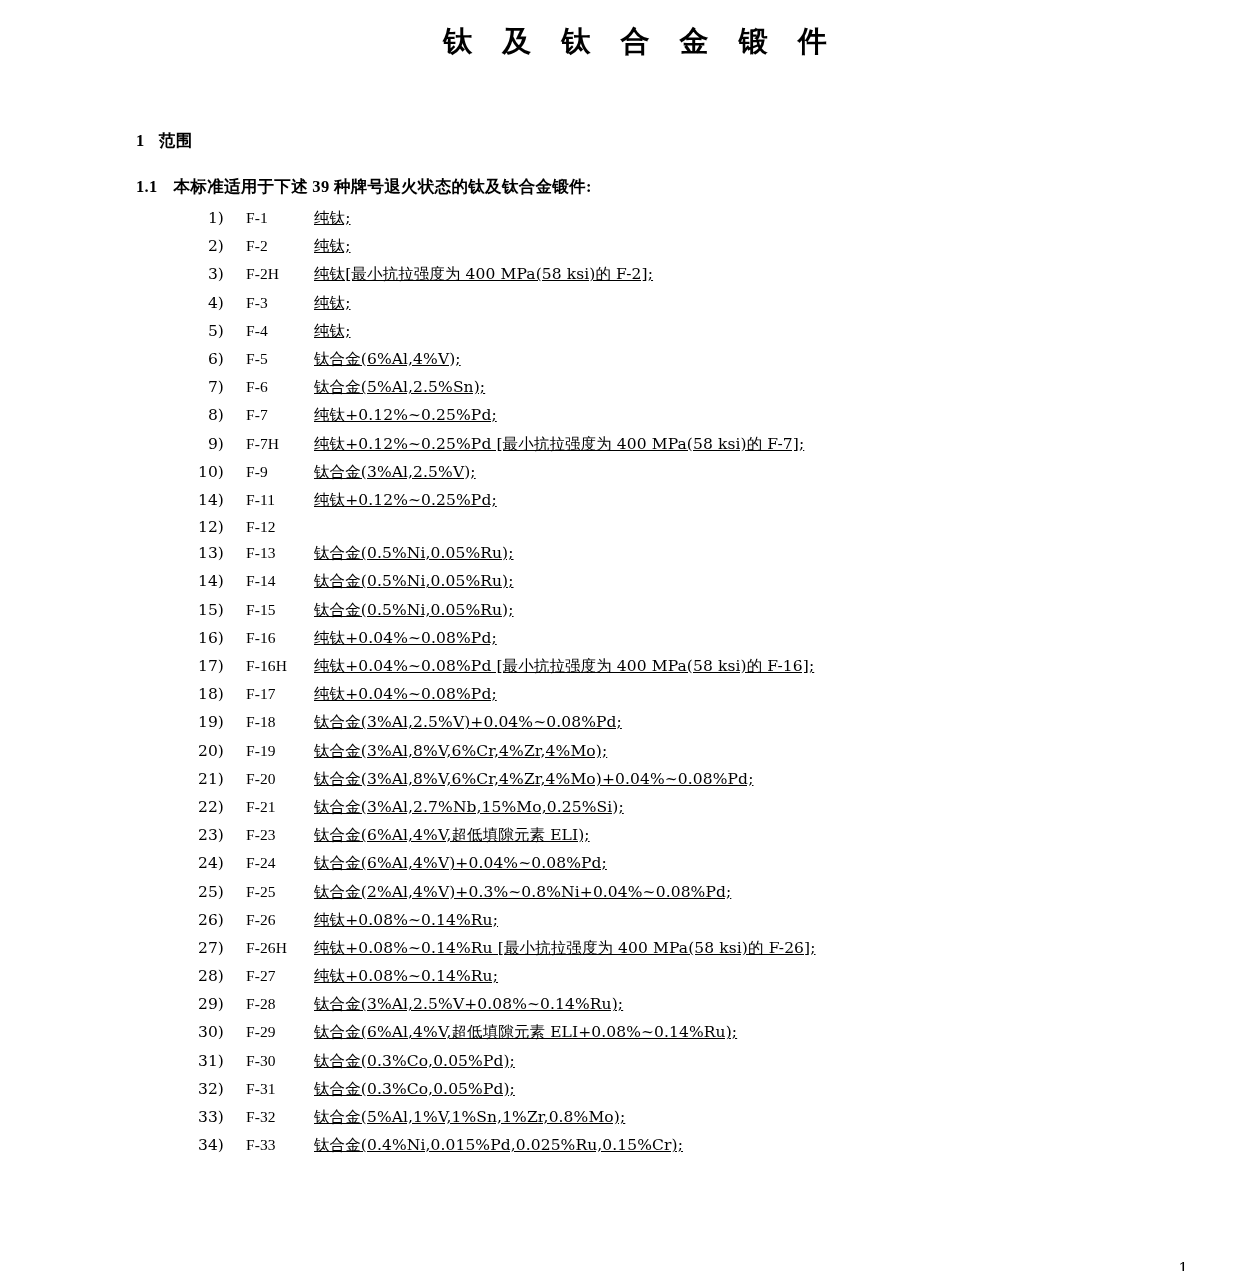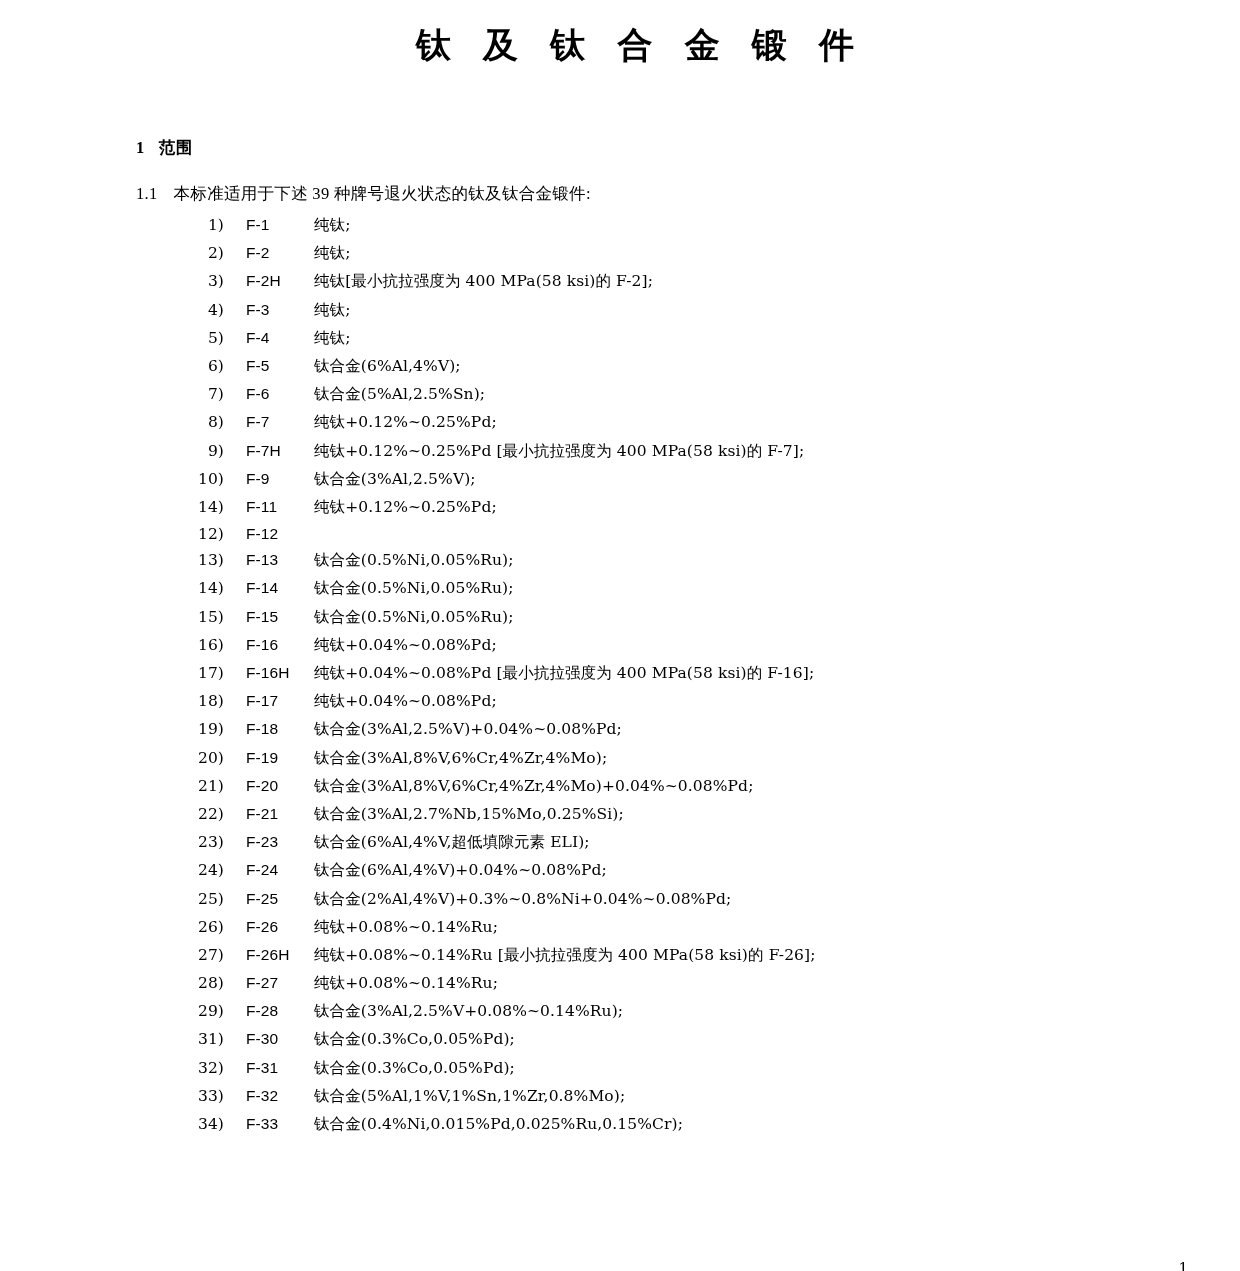--- a/index.html
+++ b/index.html
@@ -16,42 +16,42 @@
     overflow: hidden;
   }
   .page {
     position: relative;
     width: 1240px;
     height: 1271px;
     box-sizing: border-box;
   }
   .doc-title {
     text-align: center;
-    font-size: 35px;
+    font-size: 29px;
     font-weight: bold;
     letter-spacing: 10px;
     margin-top: 22px;
     margin-left: 40px;
     font-family: "DejaVu Serif", "Liberation Serif", serif;
   }
   .section-head {
     margin-left: 136px;
     margin-top: 68px;
     font-size: 16.5px;
     font-weight: bold;
     letter-spacing: 0.5px;
   }
   .section-head .num {
     margin-right: 14px;
   }
   .para {
     margin-left: 136px;
     margin-top: 24px;
     font-size: 16.5px;
-    font-weight: normal;
+    font-weight: bold;
     letter-spacing: 0.3px;
   }
   .para .pnum {
     margin-right: 16px;
   }
   .list {
     margin: 0;
     padding: 0;
     list-style: none;
     margin-top: 10px;
@@ -68,28 +68,29 @@
     text-align: right;
     padding-left: 178px;
     flex: 0 0 auto;
     font-family: "DejaVu Serif", "Liberation Serif", serif;
     font-size: 15.5px;
   }
   .grade {
     width: 62px;
     padding-left: 22px;
     flex: 0 0 auto;
-    font-family: Liberation Sans, sans-serif;
+    font-family: Liberation Serif, serif;
     font-size: 15.5px;
   }
   .desc {
     flex: 1 1 auto;
     padding-left: 6px;
     font-family: "DejaVu Serif", "Liberation Serif", serif;
     font-size: 15.5px;
+    text-decoration: underline;
   }
   .page-num {
     position: absolute;
     right: 52px;
     bottom: 16px;
     font-size: 15px;
     font-family: "DejaVu Serif", "Liberation Serif", serif;
   }
 </style>
 </head>
@@ -246,20 +247,25 @@
         <span class="idx">28)</span>
         <span class="grade">F-27</span>
         <span class="desc">纯钛+0.08%~0.14%Ru;</span>
       </li>
     <li>
         <span class="idx">29)</span>
         <span class="grade">F-28</span>
         <span class="desc">钛合金(3%Al,2.5%V+0.08%~0.14%Ru);</span>
       </li>
     <li>
+        <span class="idx">30)</span>
+        <span class="grade">F-29</span>
+        <span class="desc">钛合金(6%Al,4%V,超低填隙元素 ELI+0.08%~0.14%Ru);</span>
+      </li>
+    <li>
         <span class="idx">31)</span>
         <span class="grade">F-30</span>
         <span class="desc">钛合金(0.3%Co,0.05%Pd);</span>
       </li>
     <li>
         <span class="idx">32)</span>
         <span class="grade">F-31</span>
         <span class="desc">钛合金(0.3%Co,0.05%Pd);</span>
       </li>
     <li>

